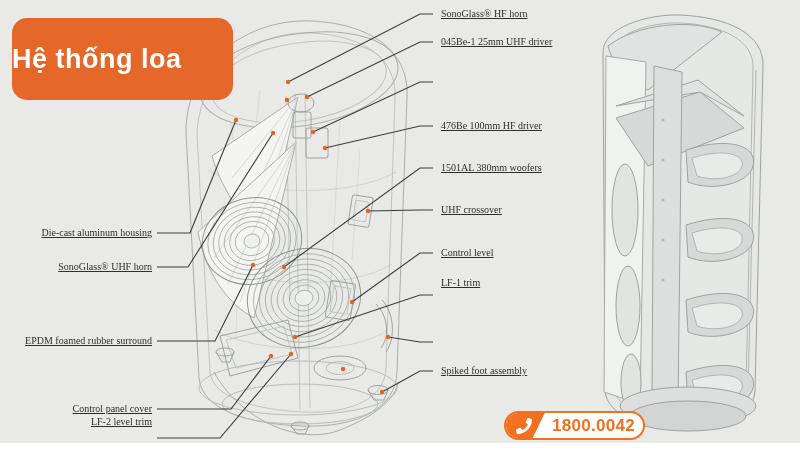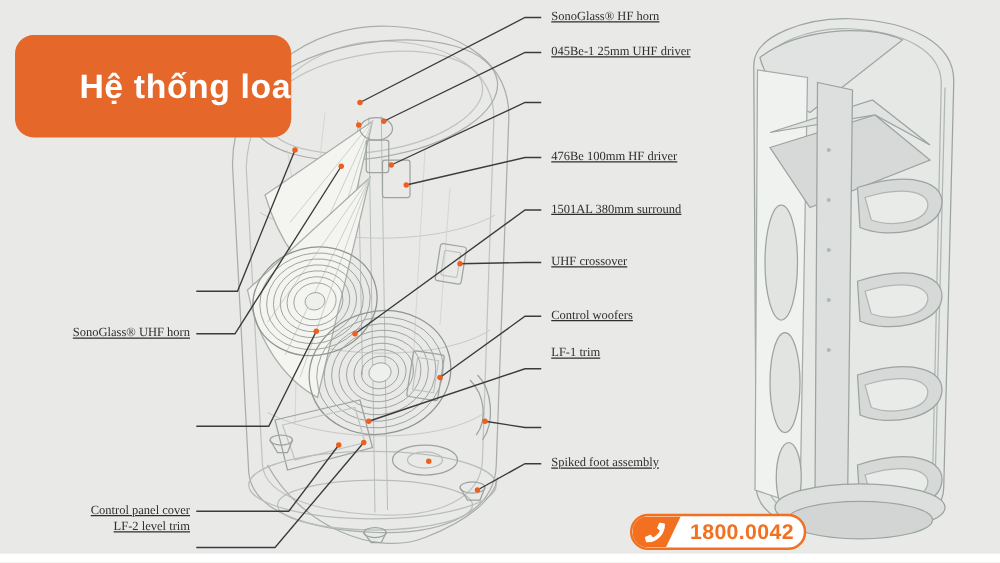--- a/index.html
+++ b/index.html
@@ -2,23 +2,23 @@
 <html><head>
 <meta charset="utf-8">
 <style>
   html,body{margin:0;padding:0;}
   .stage{
     position:relative;width:800px;height:450px;overflow:hidden;
     background:#e9eae8;font-family:"Liberation Sans",sans-serif;
   }
   .diagram-svg{position:absolute;left:0;top:0;width:800px;height:450px;}
   .title-badge{
-    position:absolute;left:12px;top:28px;width:221px;height:82px;
+    position:absolute;left:12px;top:18px;width:221px;height:82px;
     background:#e5672a;border-radius:15px;color:#ffffff;
-    display:flex;flex-direction:column;justify-content:center;align-items:flex-end;
+    display:flex;flex-direction:column;justify-content:center;align-items:flex-start;
     font-weight:bold;font-size:27px;line-height:34px;letter-spacing:.5px;
   }
   .lbl{
     position:absolute;font-family:"Liberation Serif",serif;font-size:10px;
     line-height:14px;color:#2e2e2e;white-space:nowrap;text-decoration:underline;
   }
   .lbl.left{text-align:right;}
   .lbl.wrap{white-space:normal;width:152px;}
   .cbadge{
     position:absolute;top:411px;height:29px;background:#ffffff;
@@ -198,27 +198,29 @@
     </g>
   </svg>
 
   <div class="title-badge">
     <div>Hệ thống loa</div>
   </div>
 
   <div class="lbl" style="left:441px;top:7px">SonoGlass® HF horn</div>
   <div class="lbl" style="left:441px;top:35px">045Be-1 25mm UHF driver</div>
   <div class="lbl" style="left:441px;top:119px">476Be 100mm HF driver</div>
-  <div class="lbl" style="left:441px;top:161px">1501AL 380mm surround</div>
+  <div class="lbl" style="left:441px;top:161px">1501AL 380mm woofers</div>
   <div class="lbl" style="left:441px;top:203px">UHF crossover</div>
-  <div class="lbl" style="left:441px;top:246px">Control woofers</div>
+  <div class="lbl" style="left:441px;top:246px">Control level</div>
   <div class="lbl" style="left:441px;top:276px">LF-1 trim</div>
   <div class="lbl" style="left:441px;top:364px">Spiked foot assembly</div>
 
+  <div class="lbl left" style="right:648px;top:226px">Die-cast aluminum housing</div>
   <div class="lbl left" style="right:648px;top:260px">SonoGlass® UHF horn</div>
+  <div class="lbl left" style="right:648px;top:334px">EPDM foamed rubber surround</div>
   <div class="lbl left" style="right:648px;top:402px">Control panel cover</div>
   <div class="lbl left" style="right:648px;top:415px">LF-2 level trim</div>
 
   <div class="cbadge" style="left:504px;width:141px">
     <div class="cicon">
       <svg width="16" height="16" viewBox="0 0 512 512">
           <path fill="#ffffff" d="M493.4 24.6l-104-24c-11.3-2.6-22.9 3.3-27.5 13.9l-48 112c-4.2 9.8-1.4 21.3 6.9 28l60.6 49.6c-36 76.7-98.9 140.5-177.2 177.2l-49.6-60.6c-6.8-8.3-18.2-11.1-28-6.9l-112 48C3.9 366.5-2 378.1.6 389.4l24 104C27.1 504.2 36.7 512 48 512c256.1 0 464-207.5 464-464 0-11.2-7.7-20.9-18.6-23.4z"></path>
         </svg>
     </div>
     <div class="ctext">1800.0042</div>

